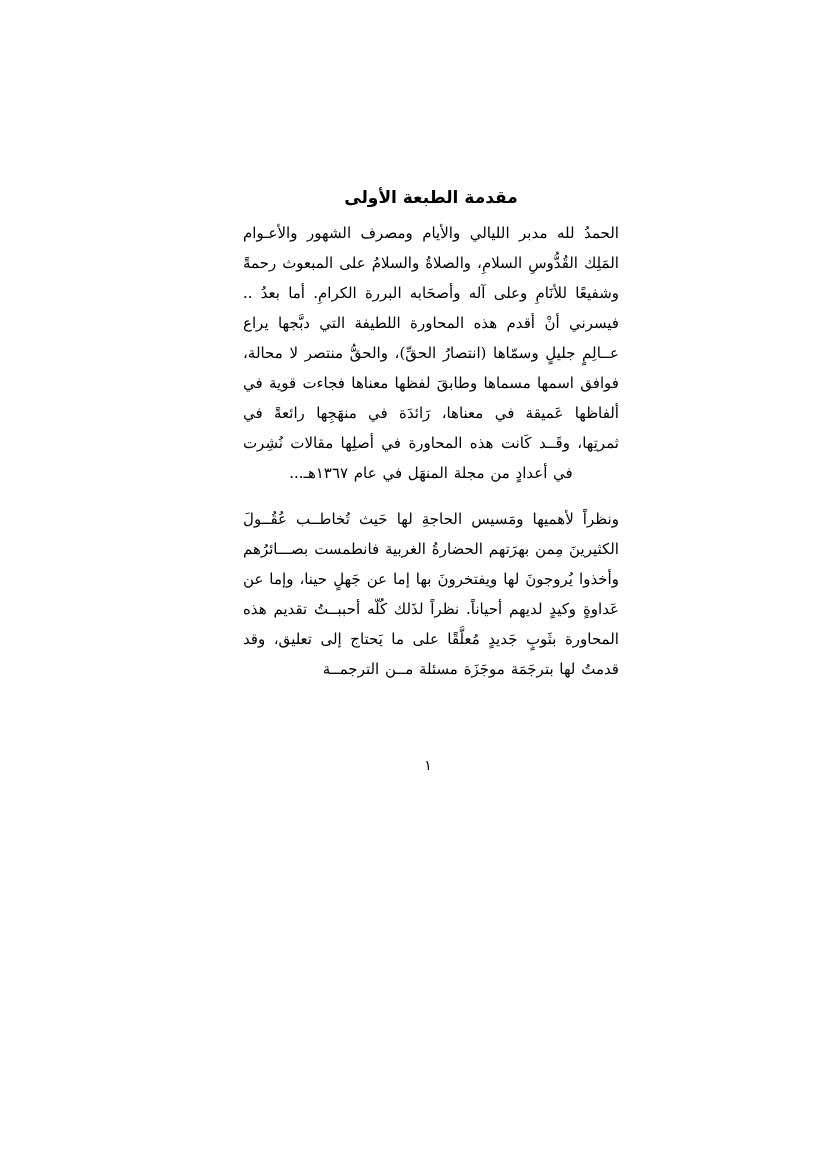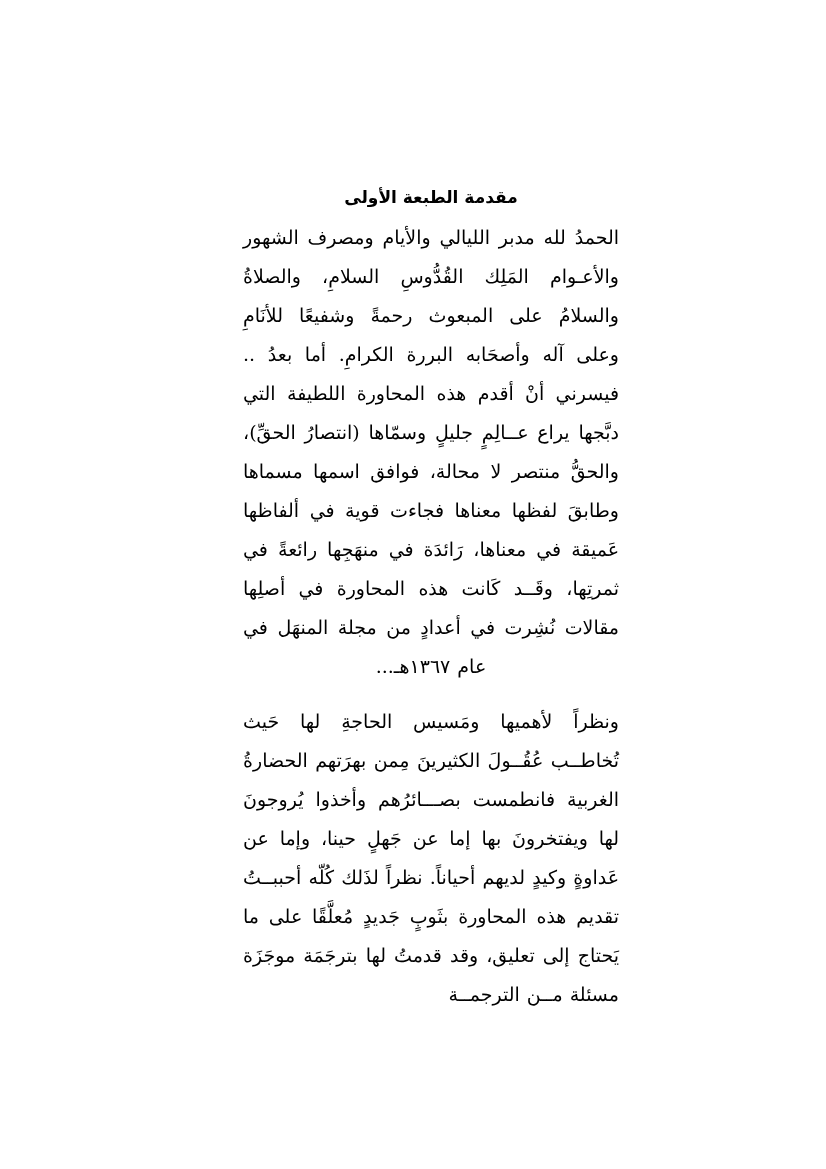--- a/index.html
+++ b/index.html
@@ -34,22 +34,22 @@
     font-weight: bold;
     font-size: 17px;
     text-align: center;
     letter-spacing: 0px;
     margin: 0 0 10px 0;
     line-height: 1.3;
     direction: rtl;
   }
   .para {
     font-family: "DejaVu Serif", serif;
-    font-size: 19px;
-    line-height: 39px;
+    font-size: 15px;
+    line-height: 30px;
     text-align: justify;
     text-align-last: center;
     direction: rtl;
     margin: 0;
     word-spacing: 1px;
   }
   .para + .para {
     margin-top: 16px;
   }
   .para-2 {

